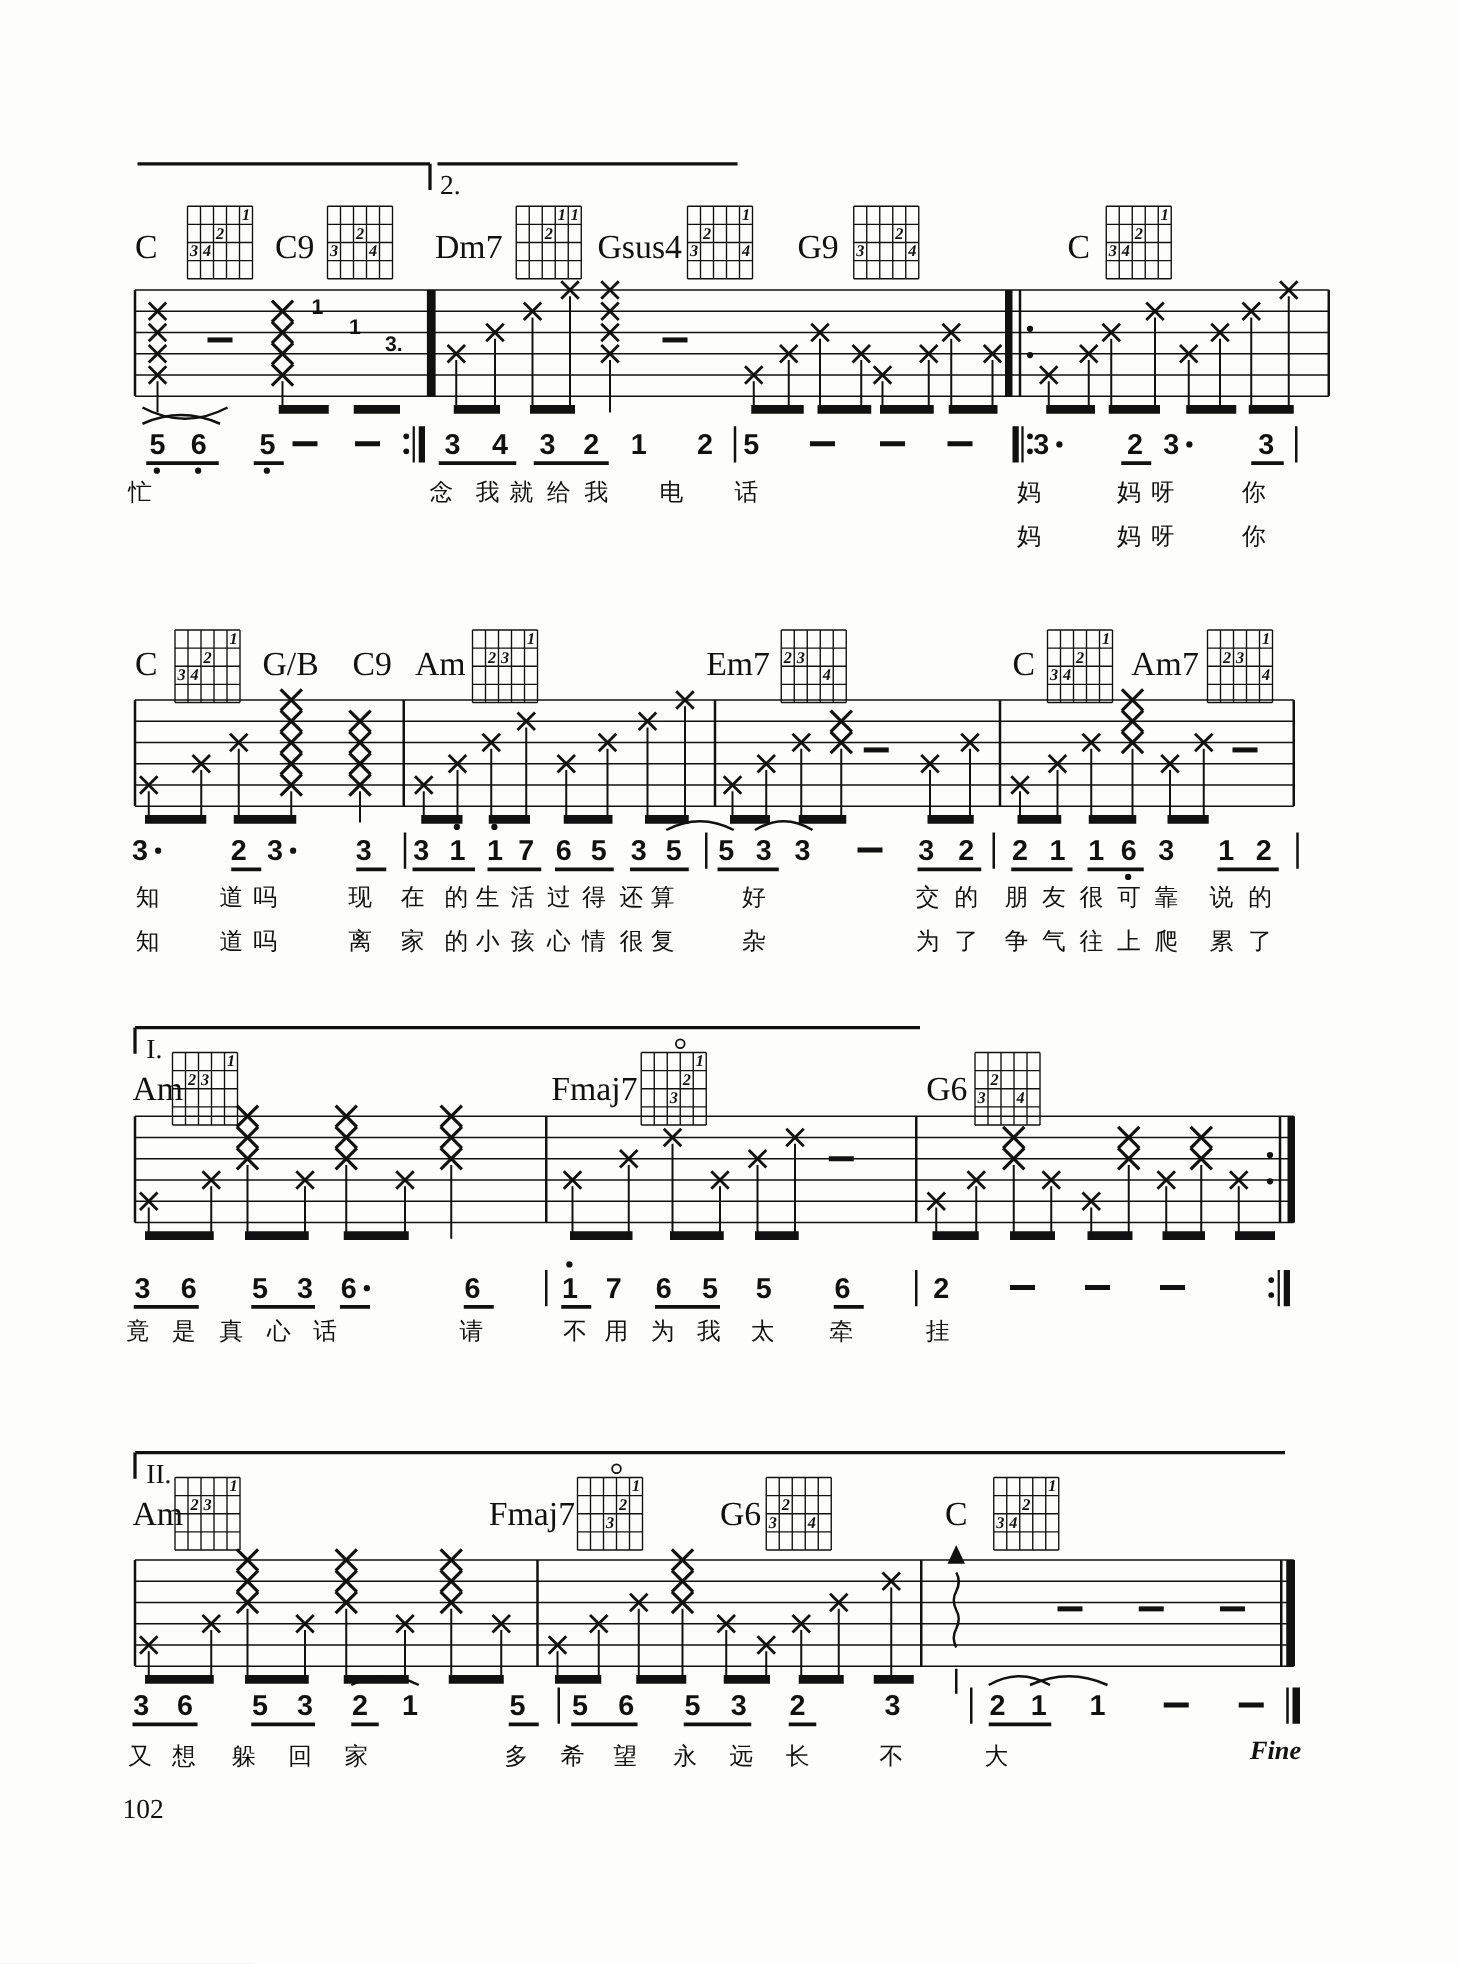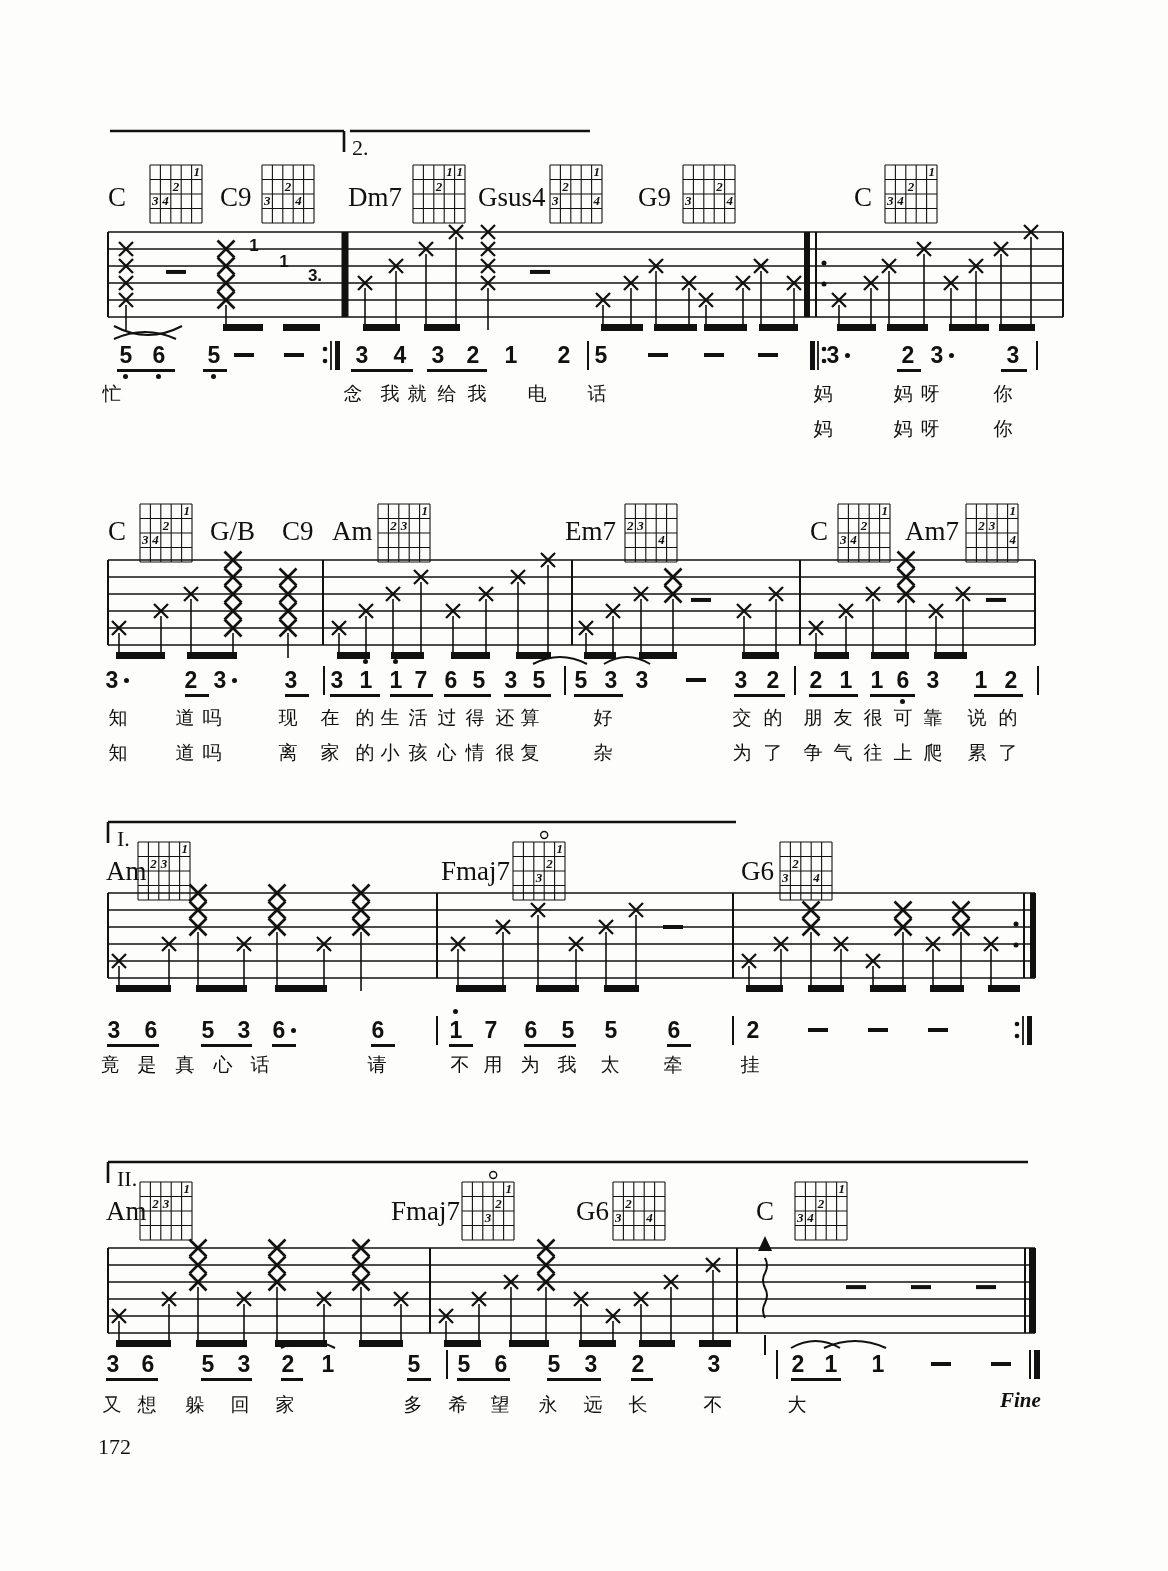--- a/index.html
+++ b/index.html
@@ -1236,15 +1236,15 @@
       <div class="lyr" style="left: 285px; top: 1392px;">家</div>
       <div class="lyr" style="left: 413px; top: 1392px;">多</div>
       <div class="lyr" style="left: 458px; top: 1392px;">希</div>
       <div class="lyr" style="left: 500px; top: 1392px;">望</div>
       <div class="lyr" style="left: 548px; top: 1392px;">永</div>
       <div class="lyr" style="left: 593px; top: 1392px;">远</div>
       <div class="lyr" style="left: 638px; top: 1392px;">长</div>
       <div class="lyr" style="left: 713px; top: 1392px;">不</div>
       <div class="lyr" style="left: 797px; top: 1392px;">大</div>
     </div>
-  <div class="pagenum">172</div>
+  <div class="pagenum">102</div>
   <div class="fine">Fine</div>
 </div>
 
 </body></html>

